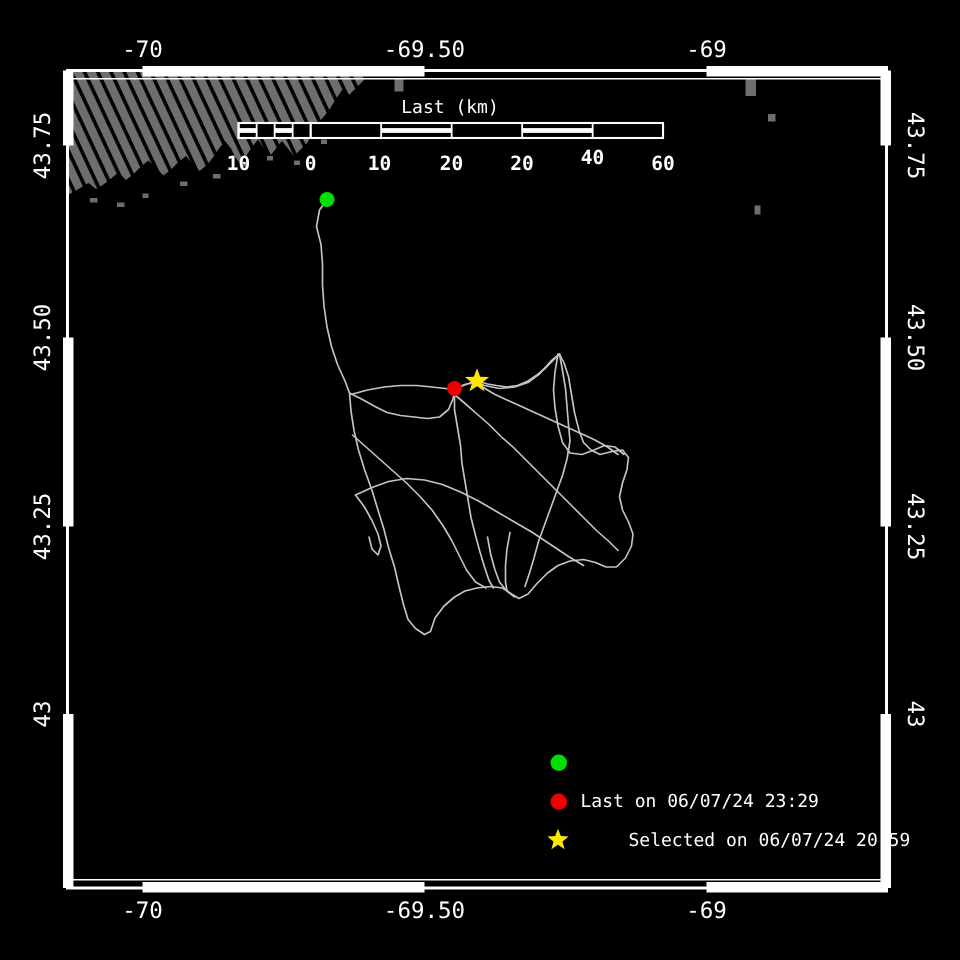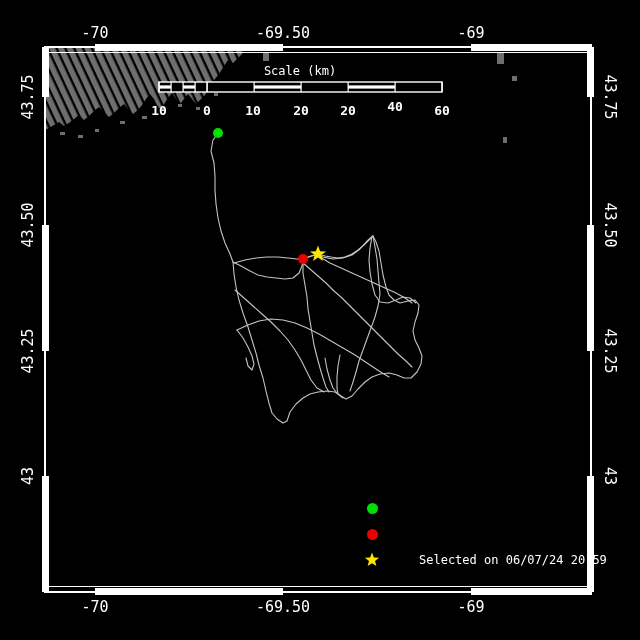--- a/index.html
+++ b/index.html
@@ -120,32 +120,33 @@
       <div class="txt axlab rotr" style="left: 610px; top: 476px;">43</div>
       <div class="txt sclab" style="left: 159px; top: 110px;">10</div>
       <div class="txt sclab" style="left: 207px; top: 110px;">0</div>
       <div class="txt sclab" style="left: 253px; top: 110px;">10</div>
       <div class="txt sclab" style="left: 301px; top: 110px;">20</div>
       <div class="txt sclab" style="left: 348px; top: 110px;">20</div>
       <div class="txt sclab" style="left: 395px; top: 106px;">40</div>
       <div class="txt sclab" style="left: 442px; top: 110px;">60</div>
     </div>
 
-  <div class="txt sctitle" id="scale-title" style="left: 300px; top: 71px;">Scale (km)</div>
+  <div class="txt sctitle" id="scale-title" style="left: 300px; top: 71px;">Last (km)</div>
 
   <div>
     <div class="legend-row" id="lr0" style="left: 364px; top: 500px;">
       <span class="glyph">
           <span class="dot" id="ld0" style="background: rgb(0, 223, 0);"></span>
         </span>
     </div>
     <div class="legend-row" id="lr1" style="left: 364px; top: 526px;">
       <span class="glyph">
           <span class="dot" id="ld1" style="background: rgb(239, 0, 0);"></span>
         </span>
+      <span class="lab">Last on 06/07/24 23:29</span>
     </div>
     <div class="legend-row" id="lr2" style="left: 364px; top: 552px; gap: 32px;">
       <span class="glyph">
         <svg width="16" height="16">
             <polygon id="legend-star" fill="#ffe500" points="8.0,0.5 9.9,5.4 15.1,5.7 11.0,9.0 12.4,14.1 8.0,11.2 3.6,14.1 5.0,9.0 0.9,5.7 6.1,5.4"></polygon>
           </svg>
       </span>
       <span class="lab">Selected on 06/07/24 20:59</span>
     </div>
   </div>

